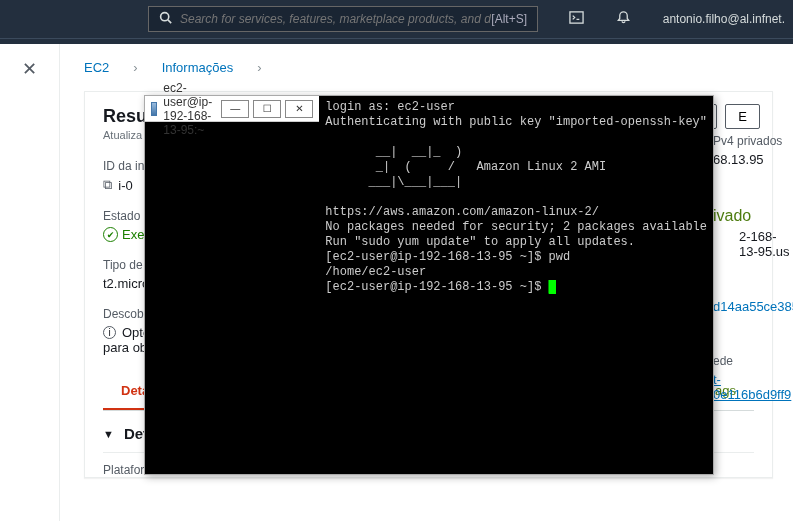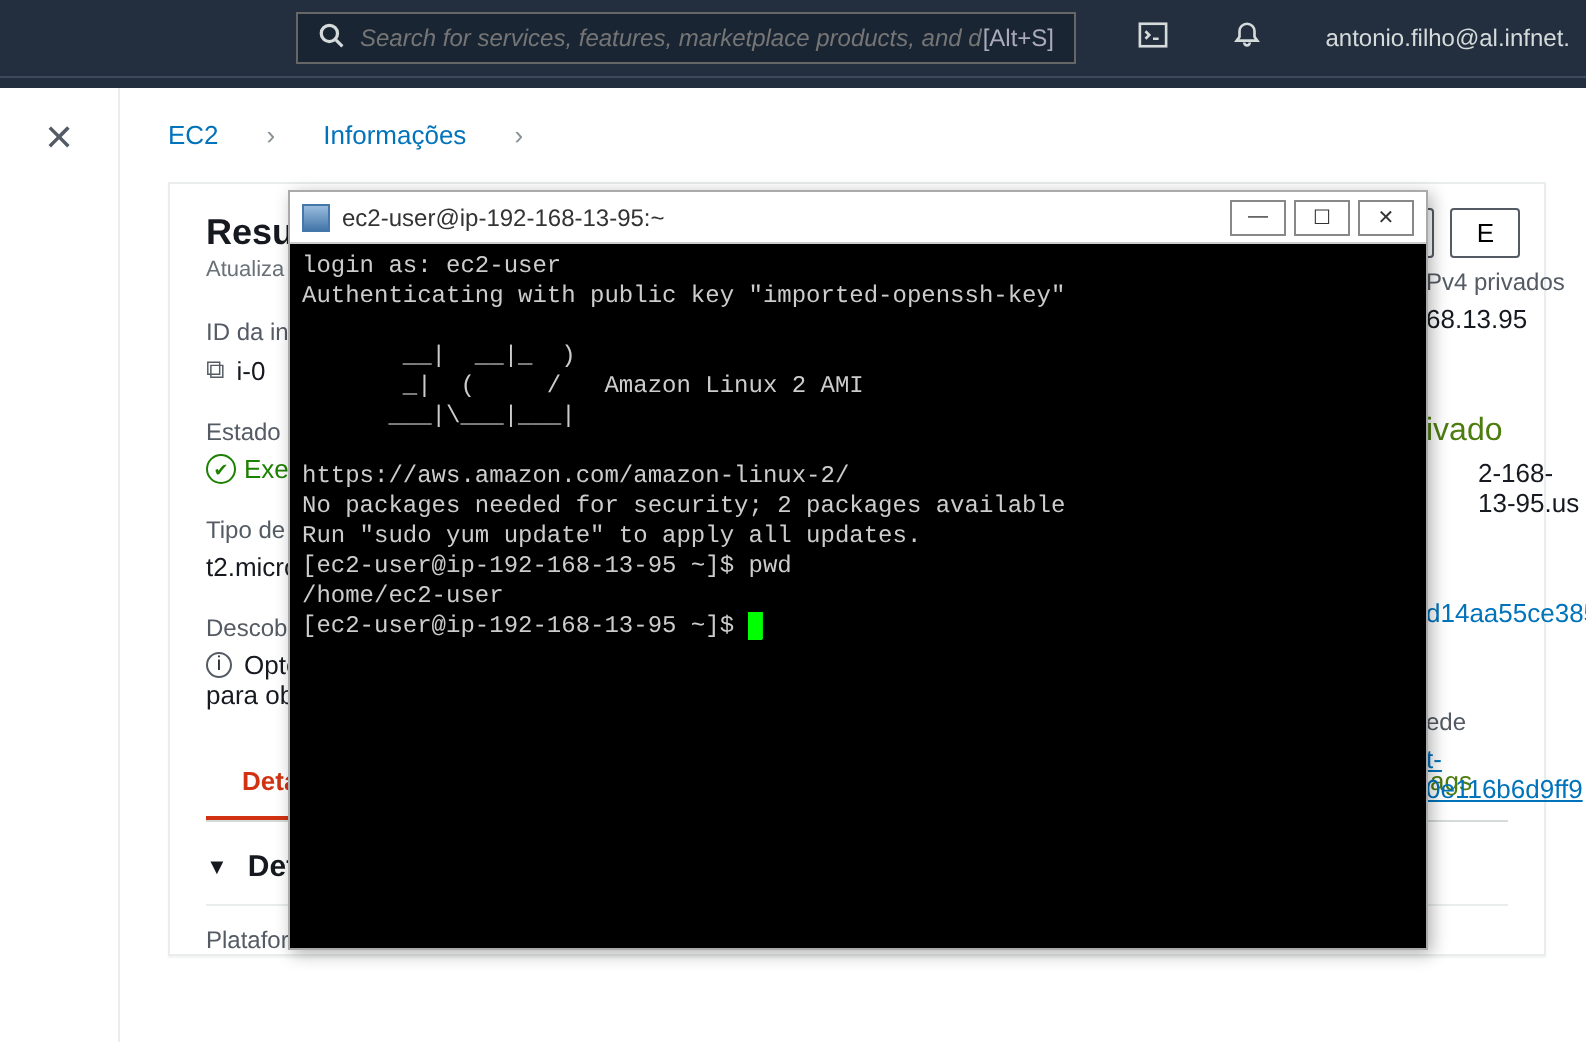--- a/index.html
+++ b/index.html
@@ -46,21 +46,21 @@
   .tab.last { margin-left:auto;}
   
   .section-exp { display:flex; align-items:center; gap:10px; padding:14px 0 10px 0; font-size:15px; font-weight:700;}
   .section-exp .info { font-weight:400; font-size:12px; color:#0073bb;}
   .caret { font-size:11px;}
   
   .tblhead { display:flex; border-top:1px solid #eaeded; padding-top:10px; font-size:12px; color:#545b64;}
   .tblhead > div { flex:1; }
   
   
-  .term { position:absolute; left:144px; top:95px; width:570px; height:380px; background:#000; border:1px solid #aaa; box-shadow: 2px 2px 8px rgba(0,0,0,.3); display:flex; flex-direction:column;}
+  .term { position:absolute; left:144px; top:95px; width:570px; height:380px; background:#000; border:1px solid #aaa; box-shadow: 2px 2px 8px rgba(0,0,0,.3); display:flex; flex-direction:row;}
   .term-title { background:#fff; height:26px; display:flex; align-items:center; padding:0 6px; font-size:12px; color:#333; border-bottom:1px solid #ccc;}
   .term-title .tico { width:14px;height:14px; margin-right:6px; background:linear-gradient(#9bd, #47a); border:1px solid #47a;}
   .term-title .tctrl { margin-left:auto; display:flex; gap:4px;}
   .term-title .tbtn { width:28px;height:18px; border:1px solid #888; display:flex;align-items:center;justify-content:center;font-size:10px;font-family:Arial;}
   .term-body { flex:1; padding:4px 6px; font-family: Consolas, "Courier New", monospace; font-size:12px; line-height:1.25; color:#ccc; white-space:pre;}
   .term-body .cursor { background:#0f0; color:#0f0;}
   
   .rightedge { position:absolute; right:0; top:90px; width:80px; font-size:12px;}
   .rightedge > div { margin-bottom: 40px;}
 </style>

